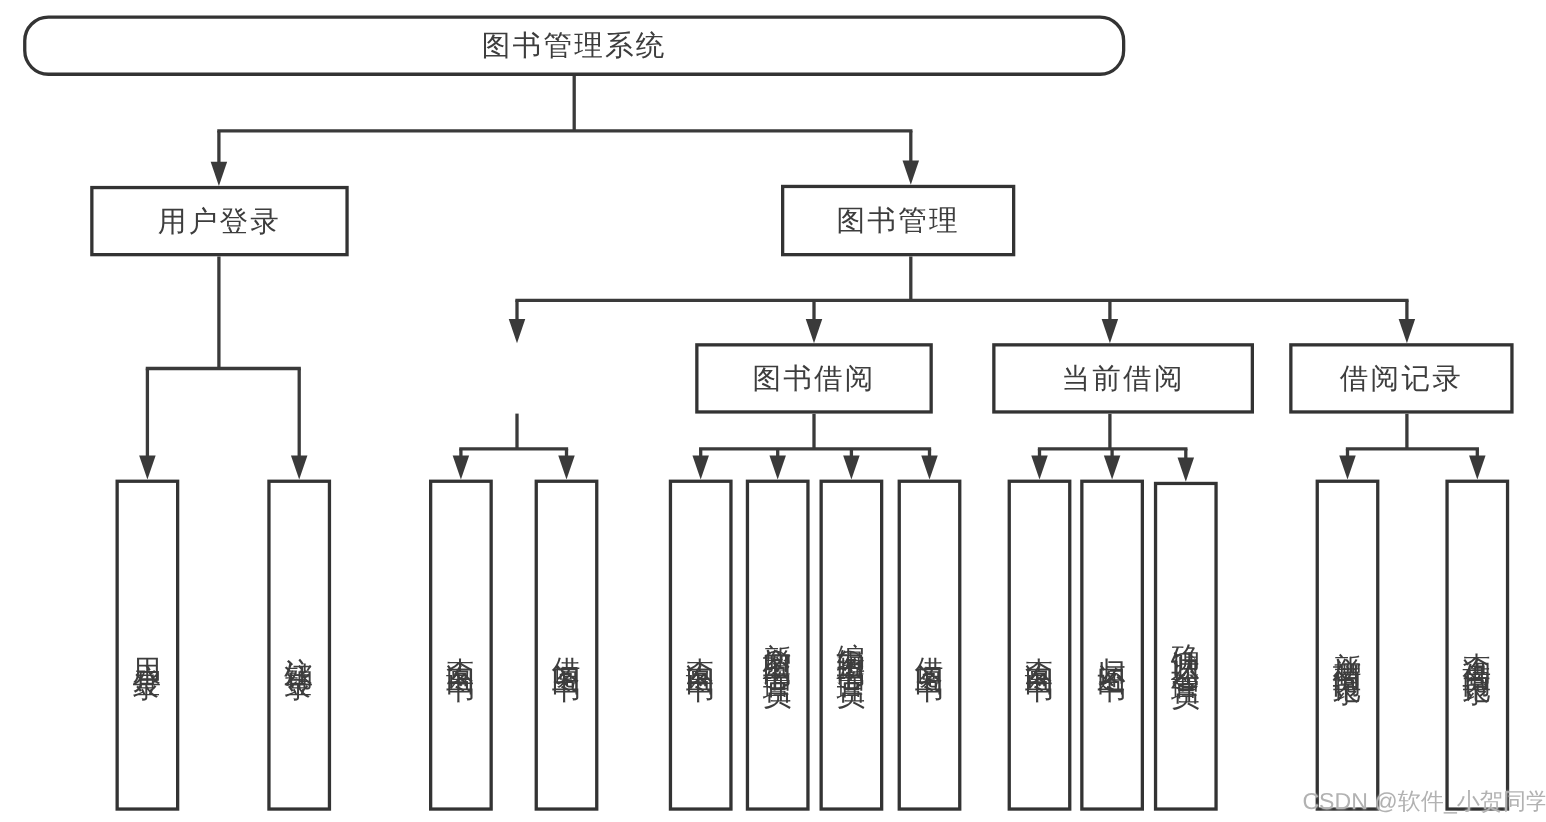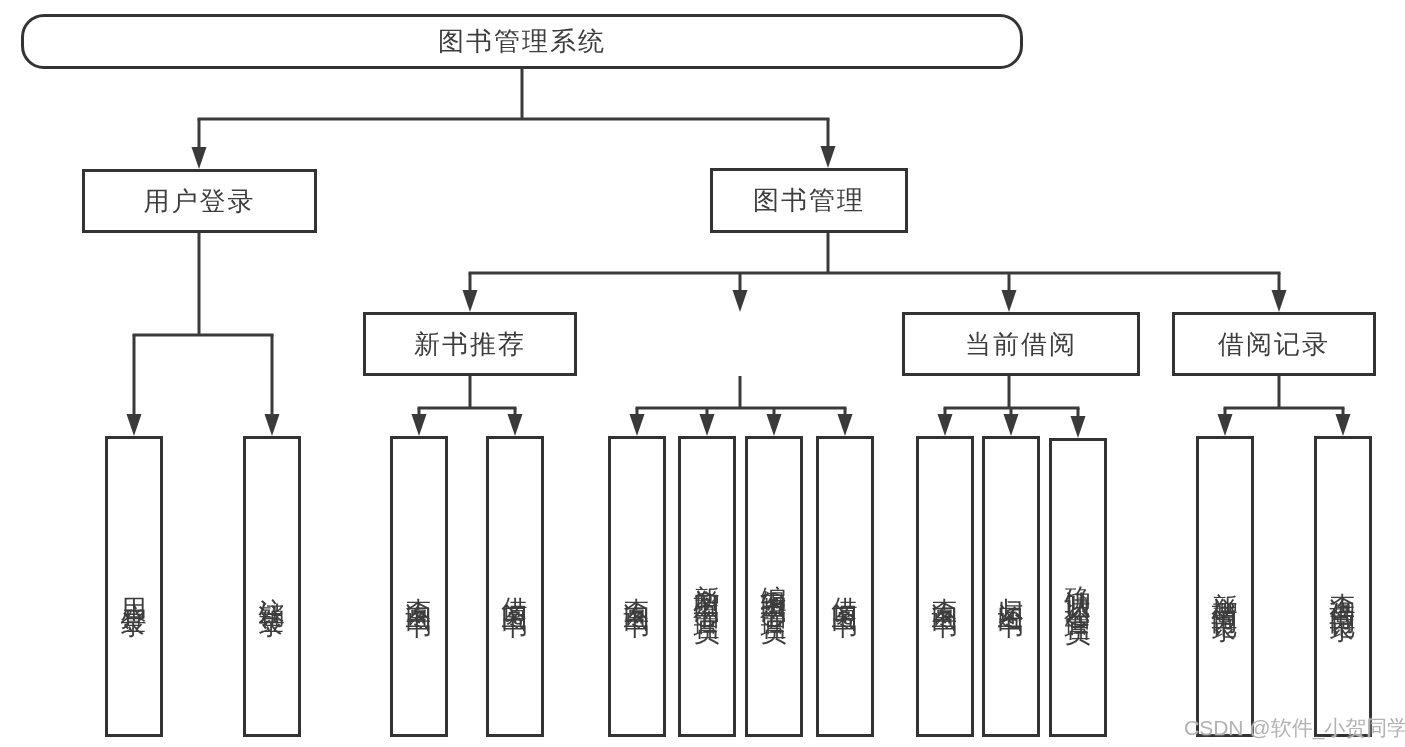--- a/index.html
+++ b/index.html
@@ -119,23 +119,23 @@
     <line x1="1223.5" y1="408" x2="1344.5" y2="408"></line>
     <line x1="1225" y1="408" x2="1225" y2="418"></line>
     <polygon points="1217.5,414 1232.5,414 1225,436" stroke="none"></polygon>
     <line x1="1343" y1="408" x2="1343" y2="418"></line>
     <polygon points="1335.5,414 1350.5,414 1343,436" stroke="none"></polygon>
   </svg>
 
   <div class="node h" style="left:21px; top:14px; width:1002px; height:55px;border-radius:23px;">图书管理系统</div>
 
   <div class="node h" style="left:82px; top:169px; width:235px; height:64px;">用户登录</div>
-  <div class="node h" style="left:710px; top:168px; width:198px; height:65px;">图书管理</div>
+  <div class="node h" style="left:710px; top:168px; width:213px; height:65px;">图书管理</div>
 
-  <div class="node h" style="left:363px; top:312px; width:214px; height:64px;">新书推荐</div>
+  <div class="node h" style="left:632px; top:312px; width:216px; height:64px;">图书借阅</div>
   <div class="node h" style="left:902px; top:312px; width:238px; height:64px;">当前借阅</div>
   <div class="node h" style="left:1172px; top:312px; width:204px; height:64px;">借阅记录</div>
 
   <div class="node v" style="left:105px; top:436px; width:58px; height:301px;">用户登录</div>
   <div class="node v" style="left:243px; top:436px; width:58px; height:301px;">注销登录</div>
 
   <div class="node v" style="left:390px; top:436px; width:58px; height:301px;">查询图书</div>
   <div class="node v" style="left:486px; top:436px; width:58px; height:301px;">借阅图书</div>
 
   <div class="node v" style="left:608px; top:436px; width:58px; height:301px;">查询图书</div>

